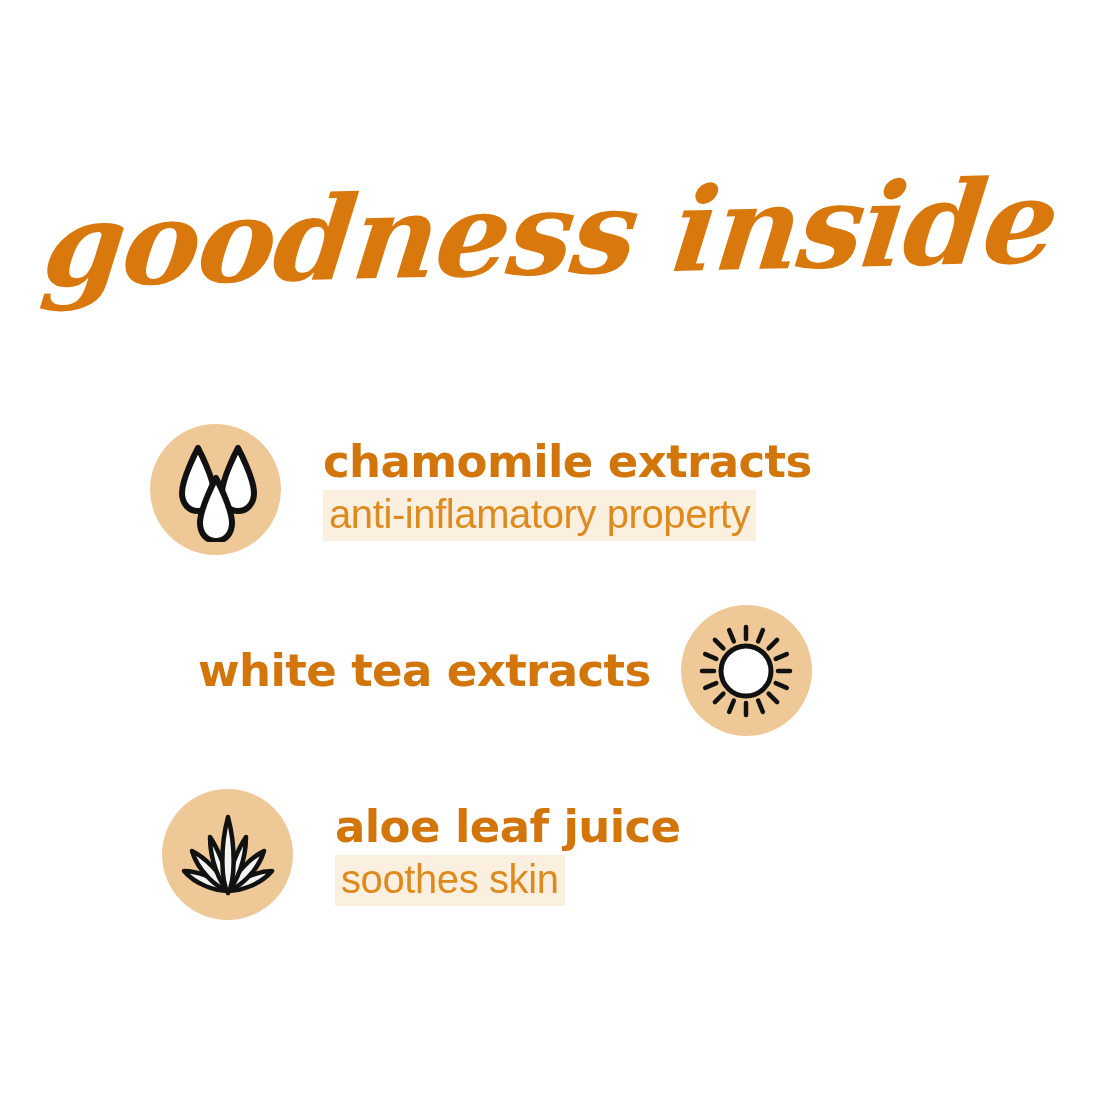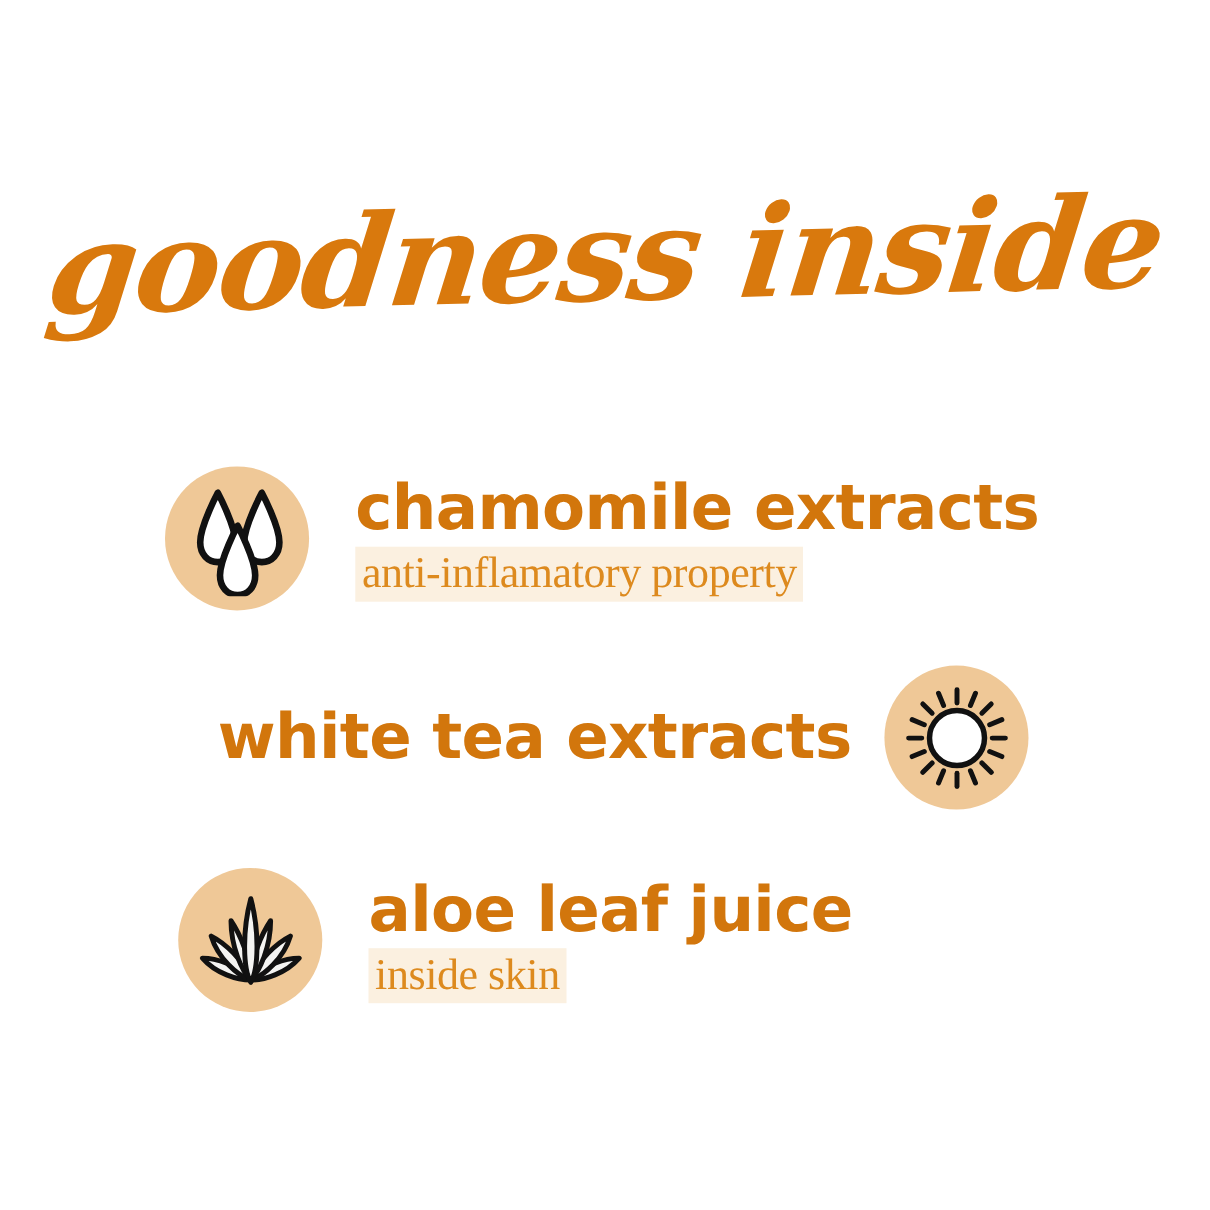--- a/index.html
+++ b/index.html
@@ -72,29 +72,29 @@
     display: flex;
     flex-direction: column;
     justify-content: center;
   }
   .text-left  { margin-left: 42px;  align-items: flex-start; }
   .text-right { margin-right: 30px; align-items: flex-end; justify-content: flex-end; }
 
   .feature-title {
     font-family: "DejaVu Sans", sans-serif;
     font-weight: 700;
-    font-size: 57px;
+    font-size: 45px;
     line-height: 1.06;
     color: #D2760C;
     letter-spacing: -0.6px;
     white-space: nowrap;
   }
 
   .feature-sub {
-    font-family: Liberation Serif, serif;
+    font-family: Liberation Sans, sans-serif;
     font-weight: 400;
     font-size: 40px;
     line-height: 1.16;
     color: #DD8A1E;
     letter-spacing: -0.4px;
     white-space: nowrap;
     background: #FBF0E0;
     padding: 1px 6px 3px 6px;
     margin-top: 4px;
     box-decoration-break: clone;
@@ -177,17 +177,17 @@
 
             <path d="M52 82 C60 74 70 52 70 28 C62 40 52 62 52 82 Z"></path>
 
             <path d="M52 84 C45 72 44 38 52 8 C60 38 59 72 52 84 Z"></path>
           </g>
         </svg>
       </span>
     </div>
     <div class="text-col text-left">
       <div class="feature-title">aloe leaf juice</div>
-      <div class="feature-sub">inside skin</div>
+      <div class="feature-sub">soothes skin</div>
     </div>
   </div>
 
 </div>
 
 </body></html>

